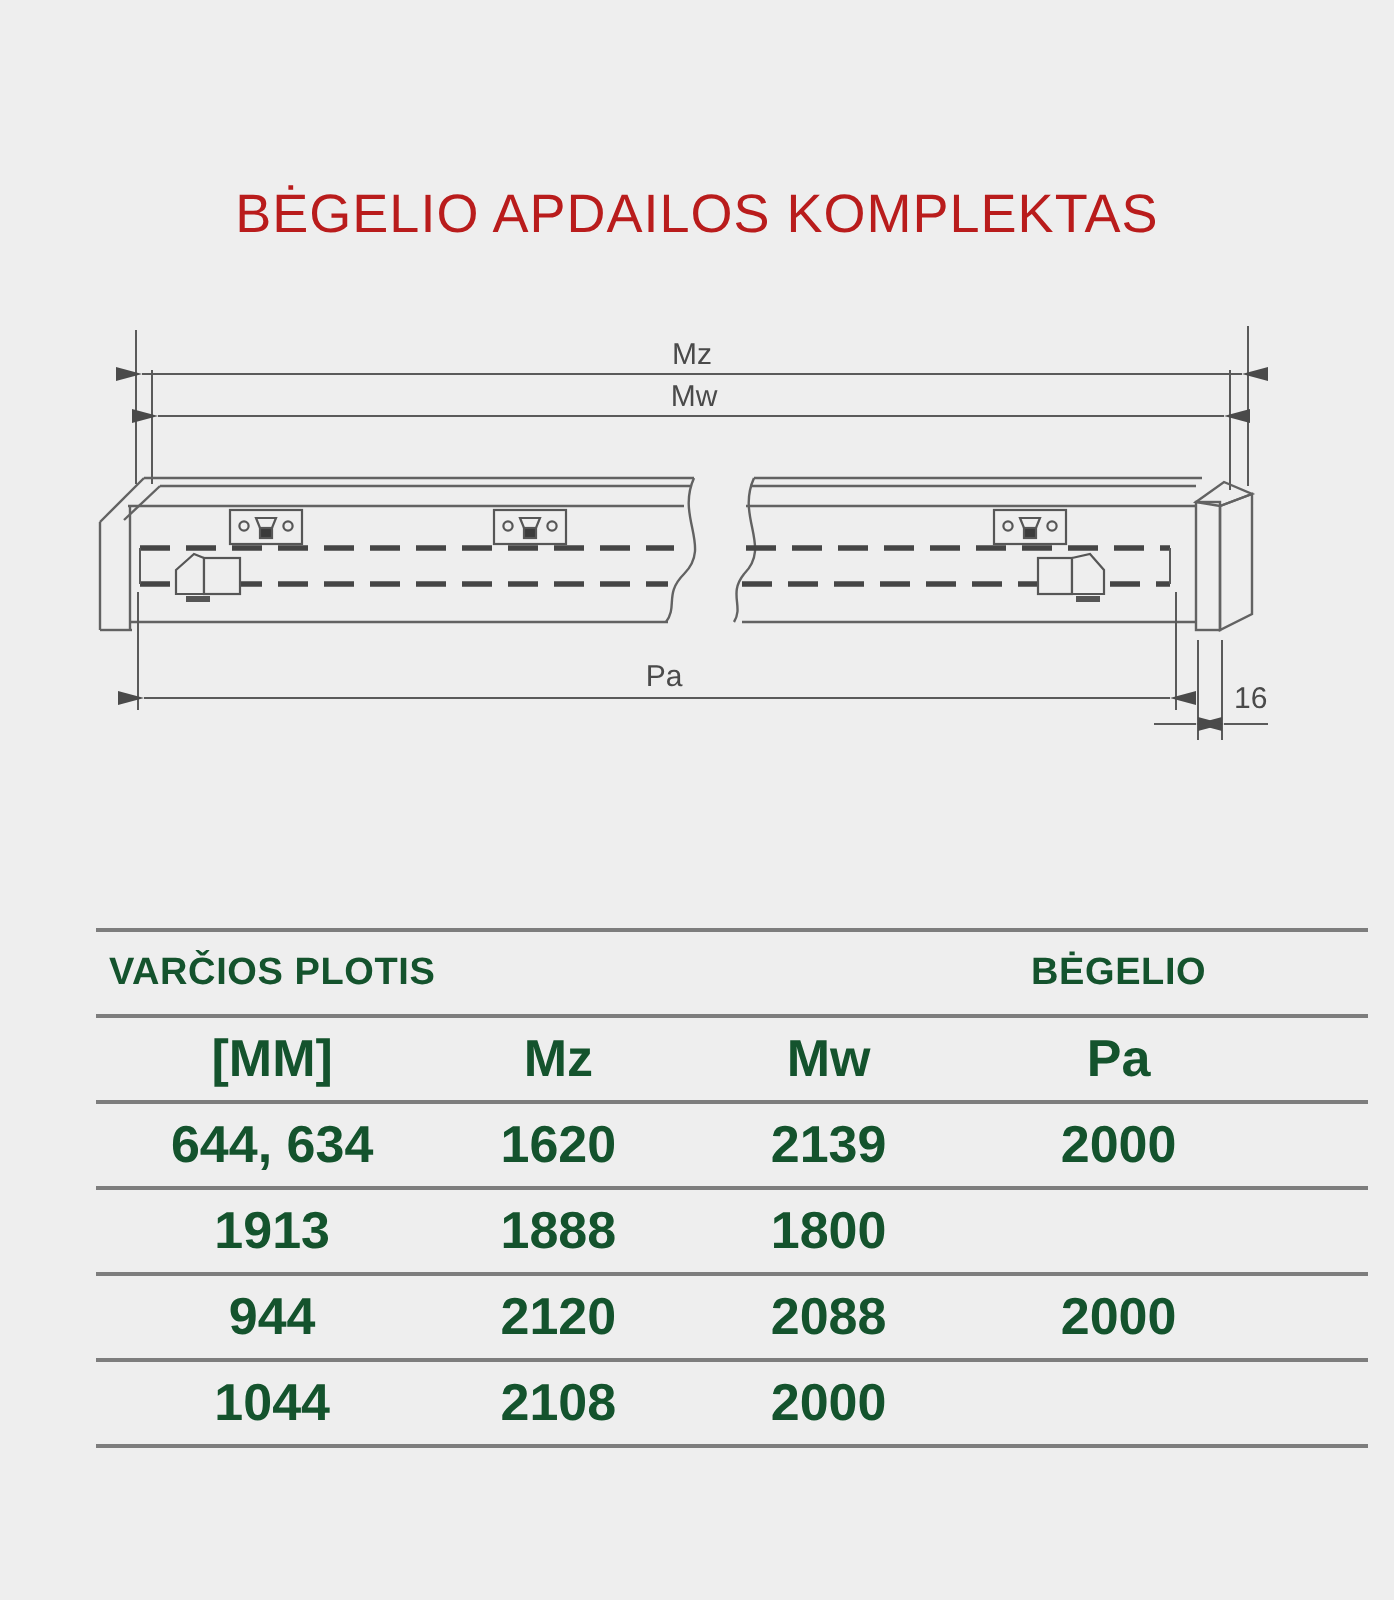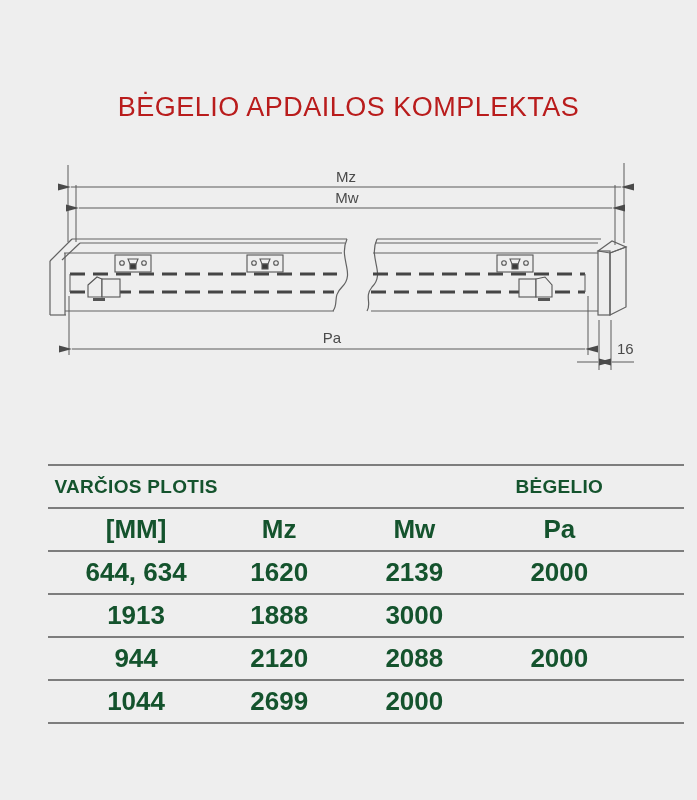--- a/index.html
+++ b/index.html
@@ -164,30 +164,30 @@
     <div class="t-row">
       <div class="t-cell">644, 634</div>
       <div class="t-cell">1620</div>
       <div class="t-cell">2139</div>
       <div class="t-cell">2000</div>
     </div>
 
     <div class="t-row">
       <div class="t-cell">1913</div>
       <div class="t-cell">1888</div>
-      <div class="t-cell">3000</div>
+      <div class="t-cell">1800</div>
     </div>
 
     <div class="t-row">
       <div class="t-cell">944</div>
       <div class="t-cell">2120</div>
       <div class="t-cell">2088</div>
       <div class="t-cell">2000</div>
     </div>
 
     <div class="t-row">
       <div class="t-cell">1044</div>
-      <div class="t-cell">2699</div>
+      <div class="t-cell">2108</div>
       <div class="t-cell">2000</div>
     </div>
 
   </div>
 </div>
 
 </body></html>

